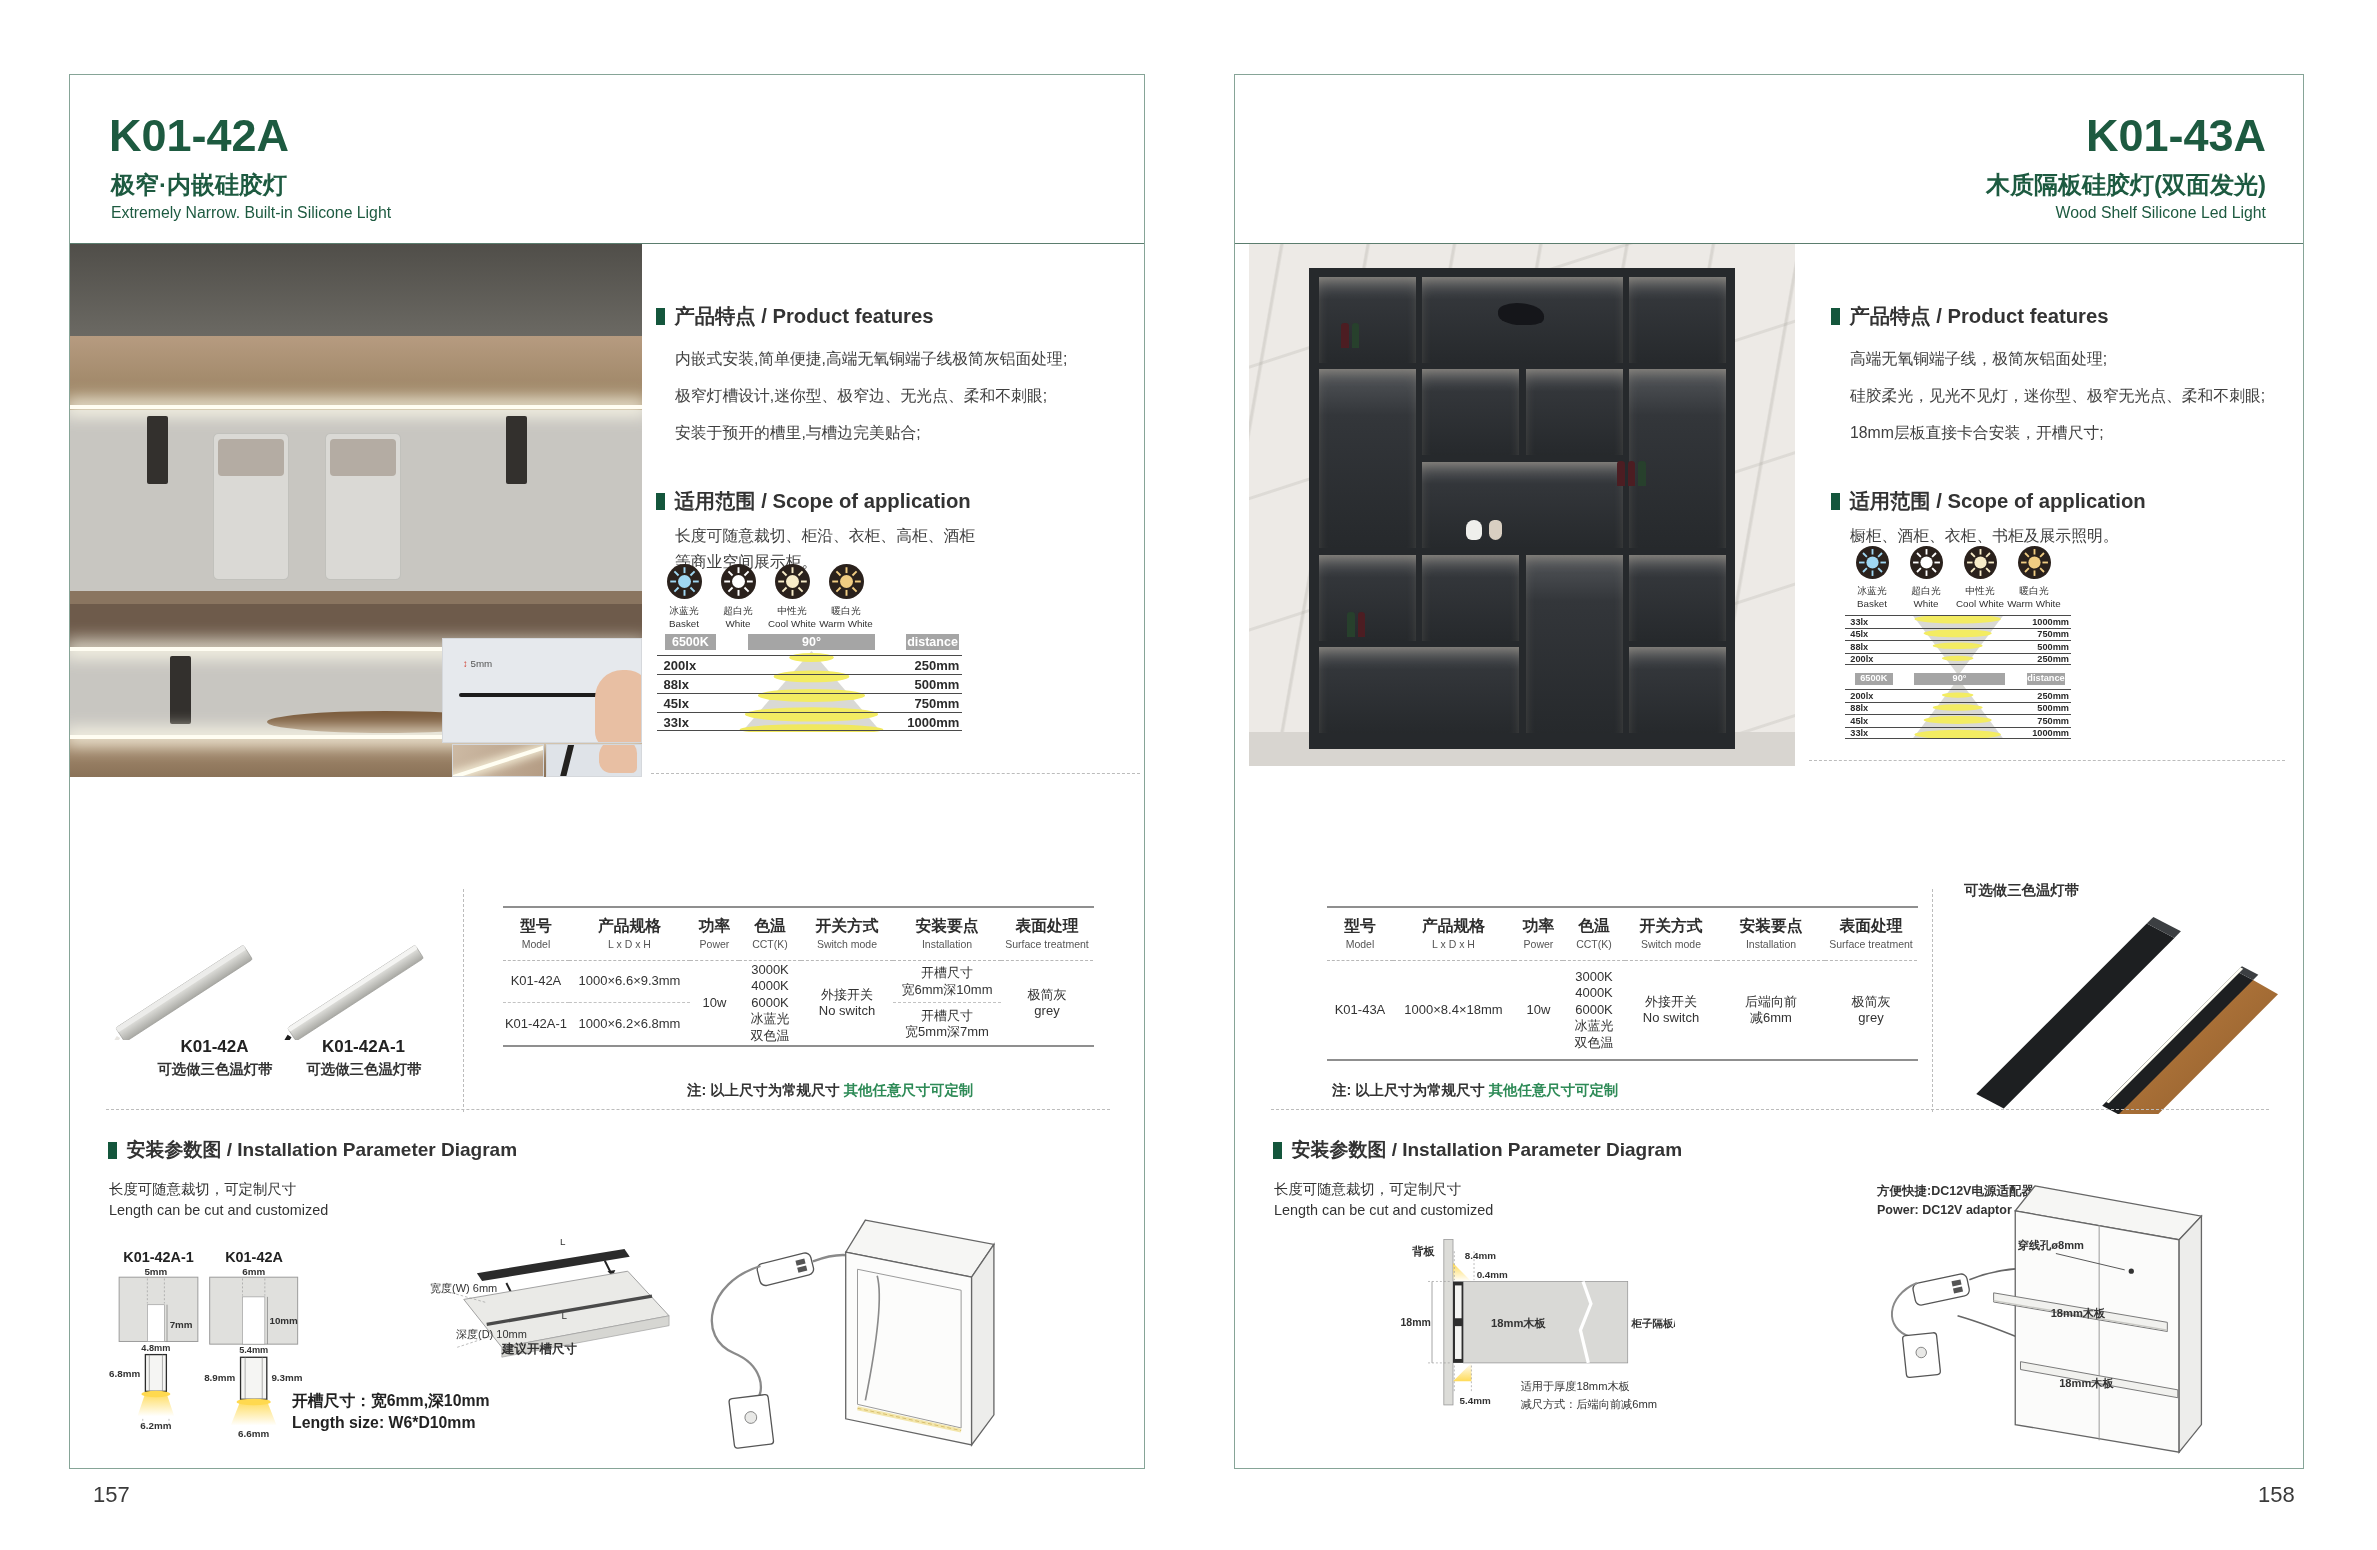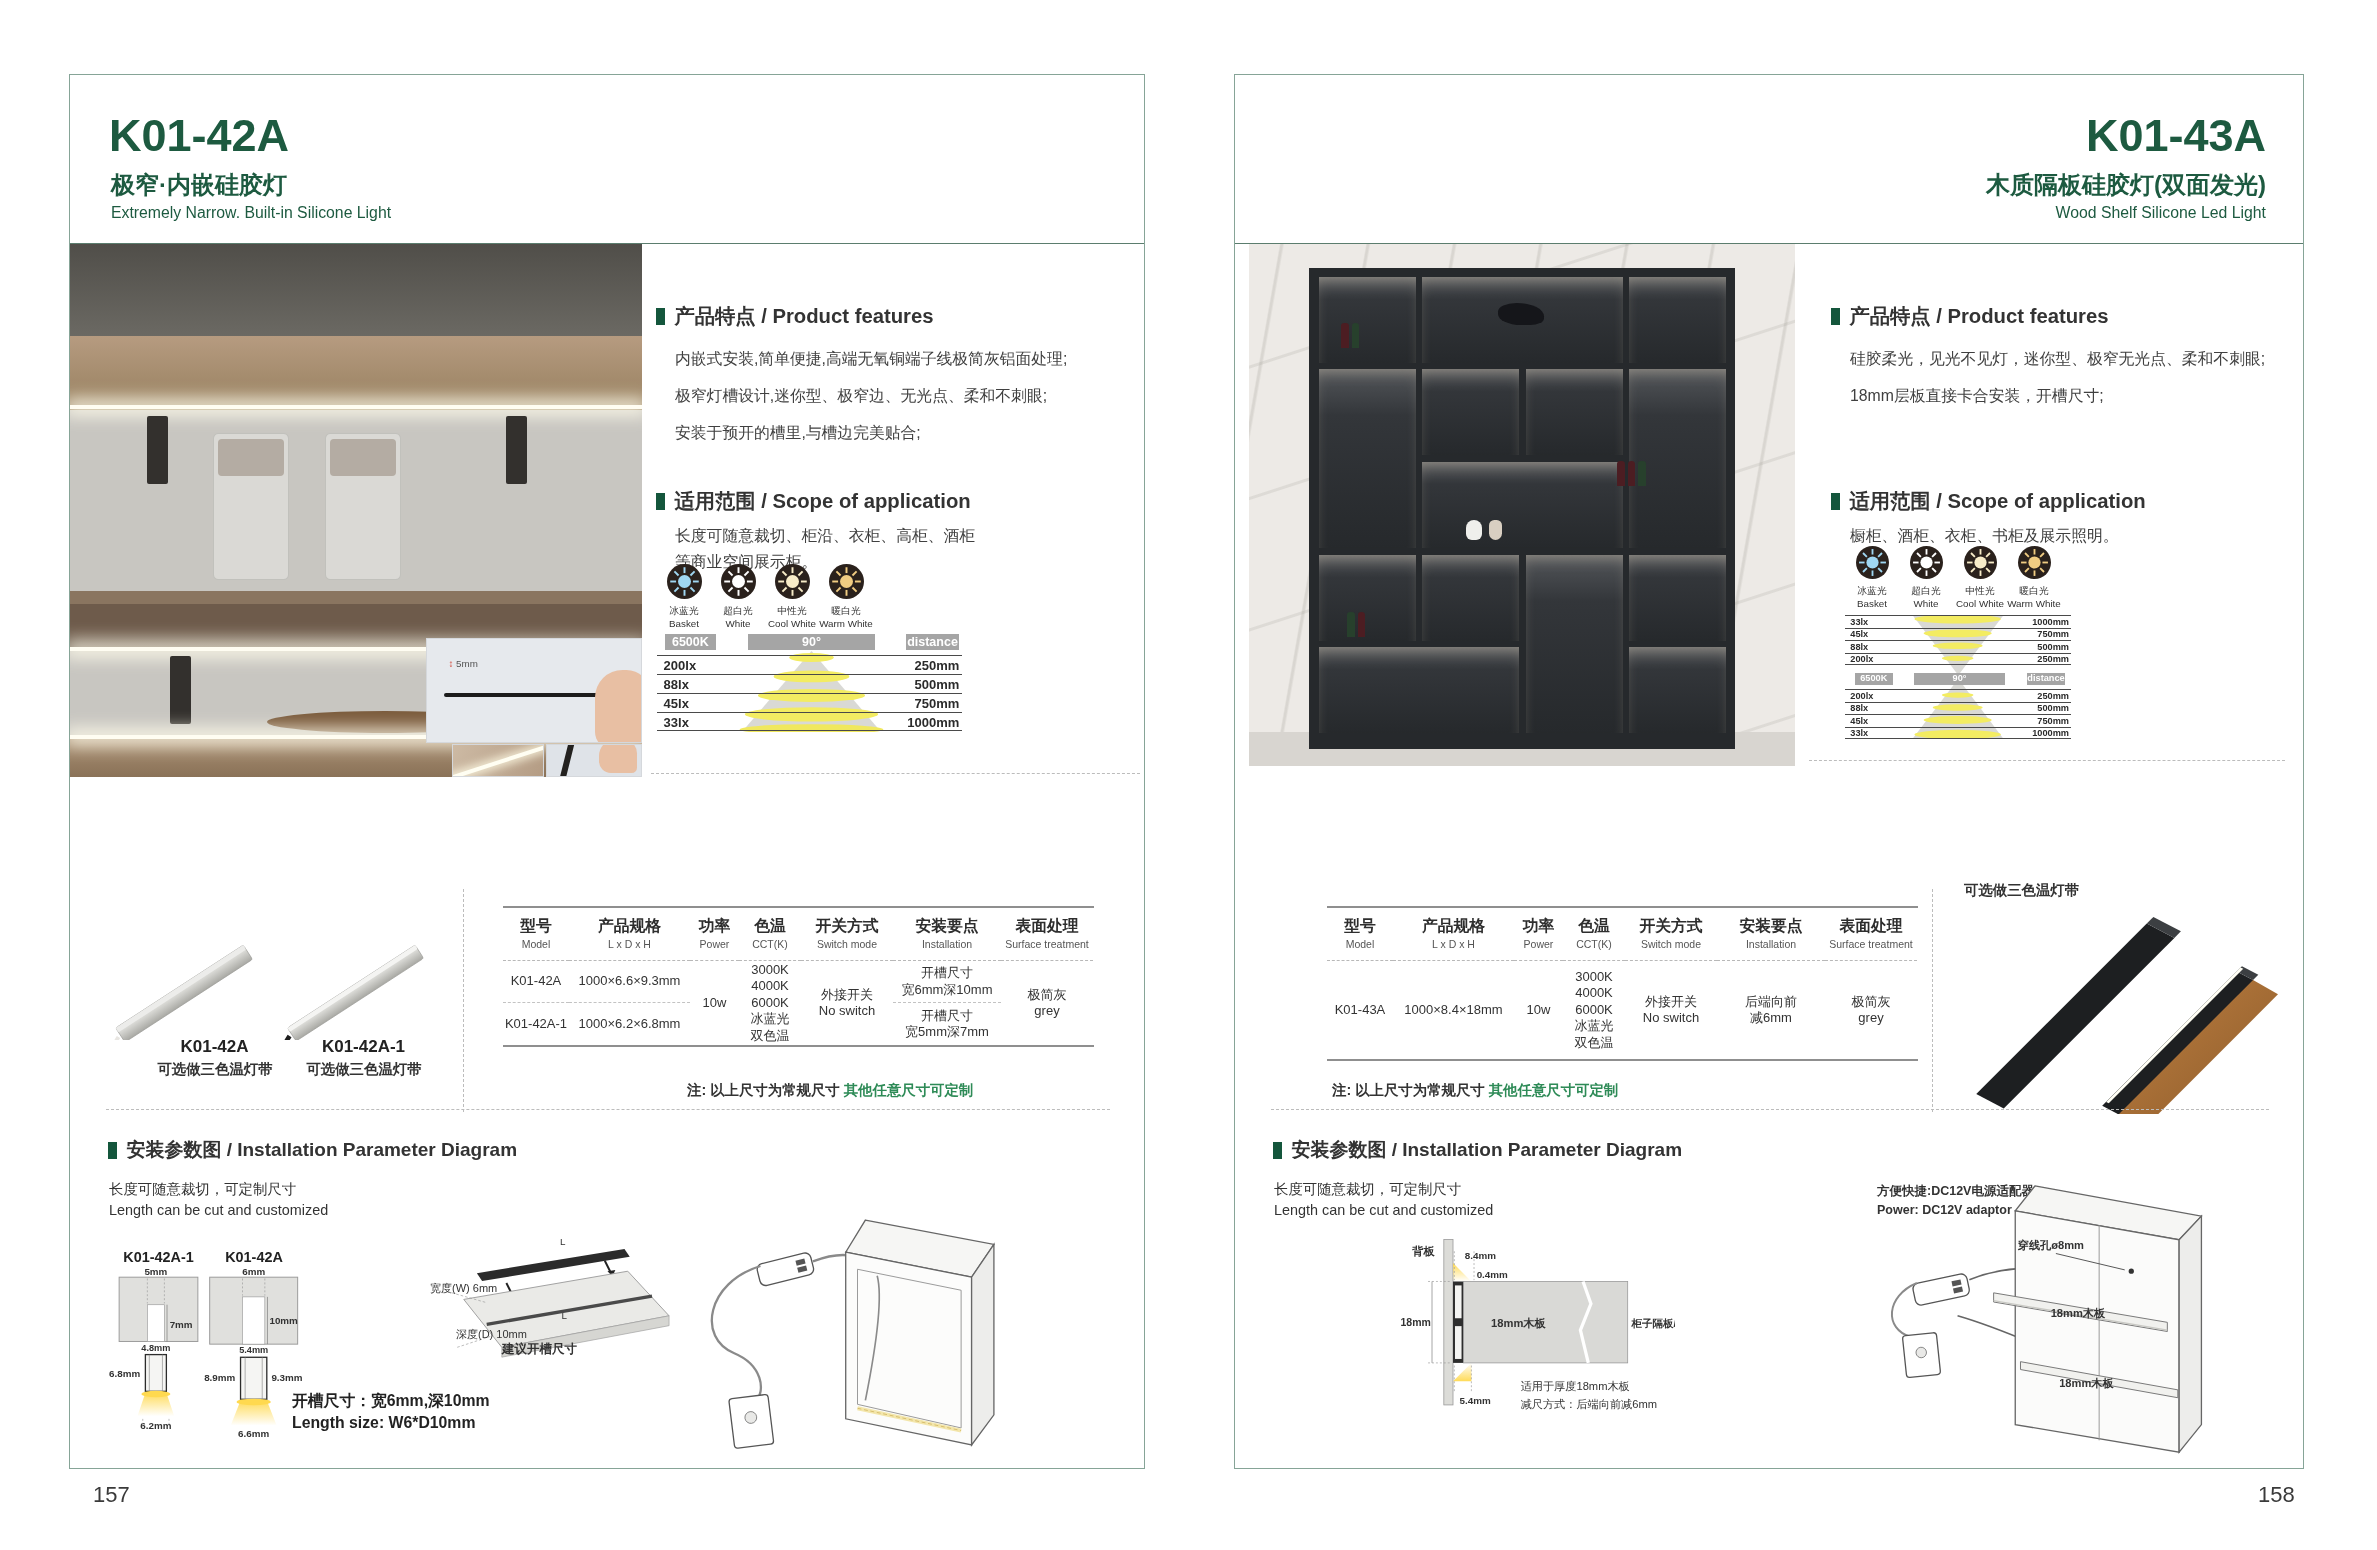--- a/index.html
+++ b/index.html
@@ -137,21 +137,21 @@
       <div class="bracket" style="left:436px;top:172px;"></div>
       <div class="jar" style="left:143px;top:189px;"></div>
       <div class="jar" style="left:255px;top:189px;"></div>
       <div class="pl-shelf" style="top:347px;height:60px;background:linear-gradient(#8a7560 0 22%,#6e5b4b 22% 70%,#574639);"></div>
       <div class="led" style="top:403px;"></div>
       <div class="bracket" style="left:100px;top:412px;"></div>
       <div class="bracket" style="left:452px;top:412px;"></div>
       <div class="tray" style="left:197px;top:467px;"></div>
       <div class="pl-shelf" style="top:494px;height:39px;background:linear-gradient(#a98f72,#8a7258);"></div>
       <div class="led" style="top:491px;"></div>
-      <div class="inset" style="right:0;bottom:34px;width:216px;height:105px;margin-top:28px;">
+      <div class="inset" style="right:0;bottom:34px;width:200px;height:105px;margin-top:28px;">
         <div class="dim5"><span class="r">↕</span> <span>5mm</span></div>
         <div class="strip5"></div>
         <div class="hand"></div>
       </div>
       <div class="inset inset-wood" style="right:98px;bottom:0;width:92px;height:33px;"></div>
       <div class="inset inset-hand2" style="right:0;bottom:0;width:96px;height:33px;"></div>
     </div>
 
     <div class="abs sec-head" style="left:586px;top:227px;">
       <span class="sq"></span>
@@ -456,20 +456,21 @@
       <div class="decor" style="left:368px;top:217px;"><span class="bottle"></span><span class="bottle"></span><span class="bottle g"></span></div>
       <div class="decor" style="left:217px;top:276px;"><span class="rabbit"></span><span class="vase"></span></div>
       <div class="decor" style="left:98px;top:368px;"><span class="bottle g"></span><span class="bottle"></span></div>
     </div>
 
     <div class="abs sec-head" style="left:596px;top:227px;">
       <span class="sq"></span>
       <span>产品特点 / Product features</span>
     </div>
     <div class="abs" style="left:615px;top:265px;">
+      <div class="feat">高端无氧铜端子线，极简灰铝面处理;</div>
       <div class="feat">硅胶柔光，见光不见灯，迷你型、极窄无光点、柔和不刺眼;</div>
       <div class="feat">18mm层板直接卡合安装，开槽尺寸;</div>
     </div>
     <div class="abs sec-head" style="left:596px;top:412px;">
       <span class="sq"></span>
       <span>适用范围 / Scope of application</span>
     </div>
     <div class="abs" style="left:615px;top:448px;">
       <div class="scope">橱柜、酒柜、衣柜、书柜及展示照明。</div>
     </div>

